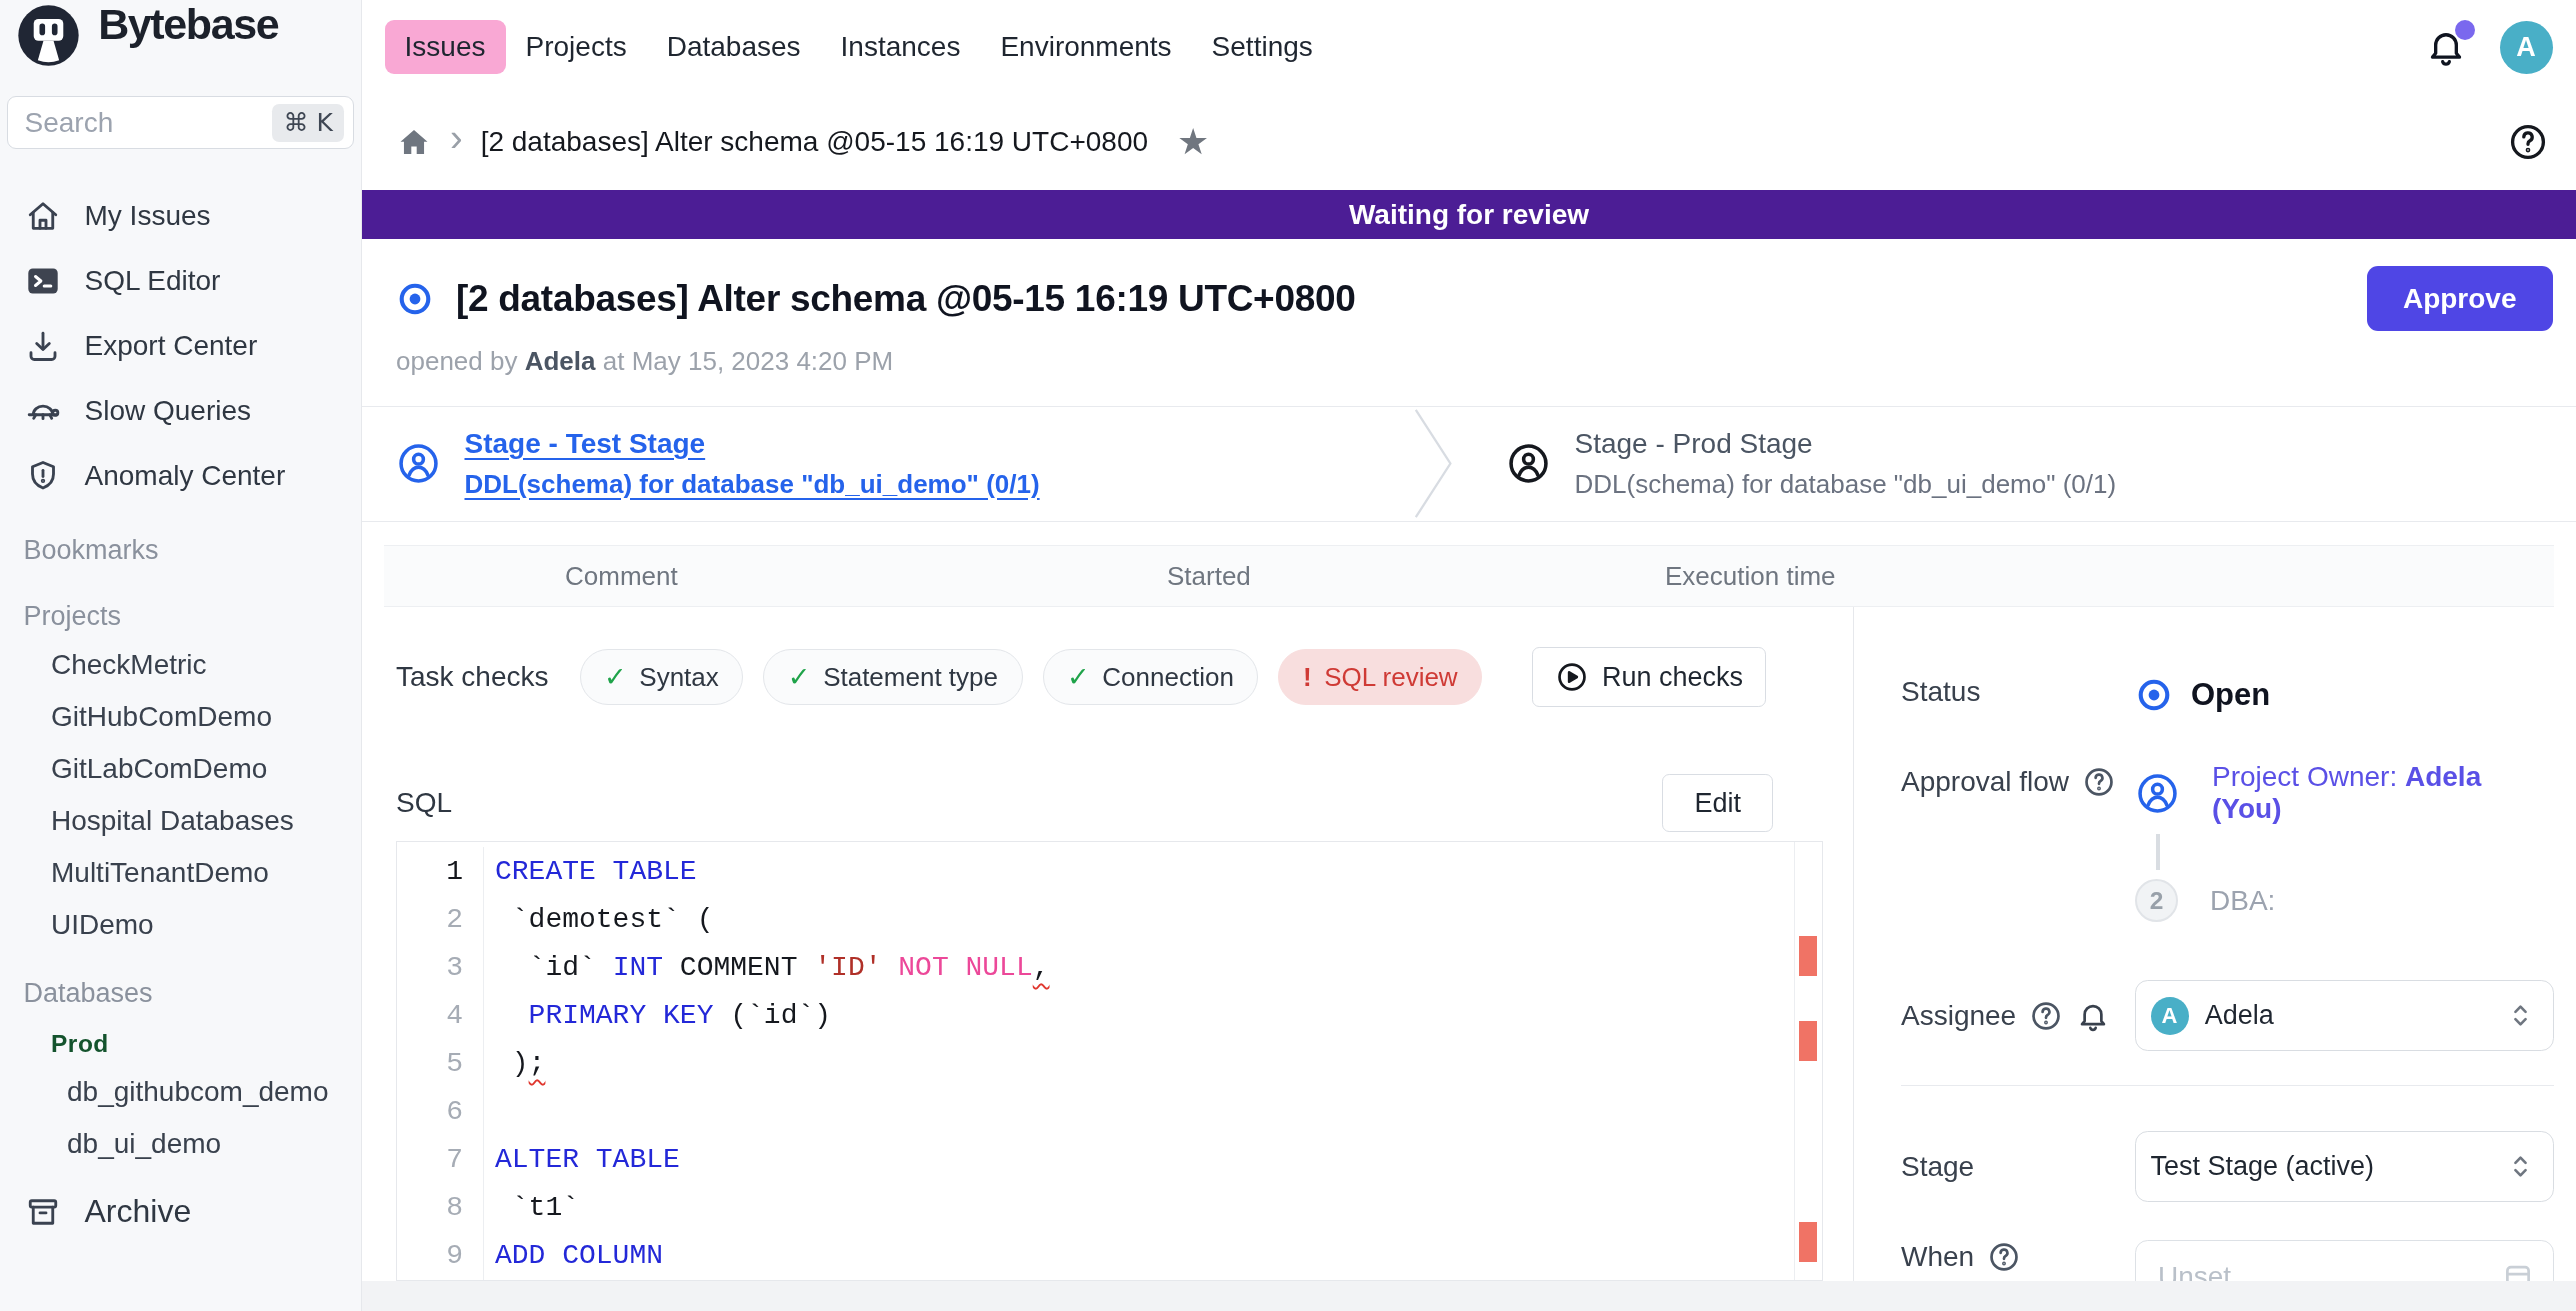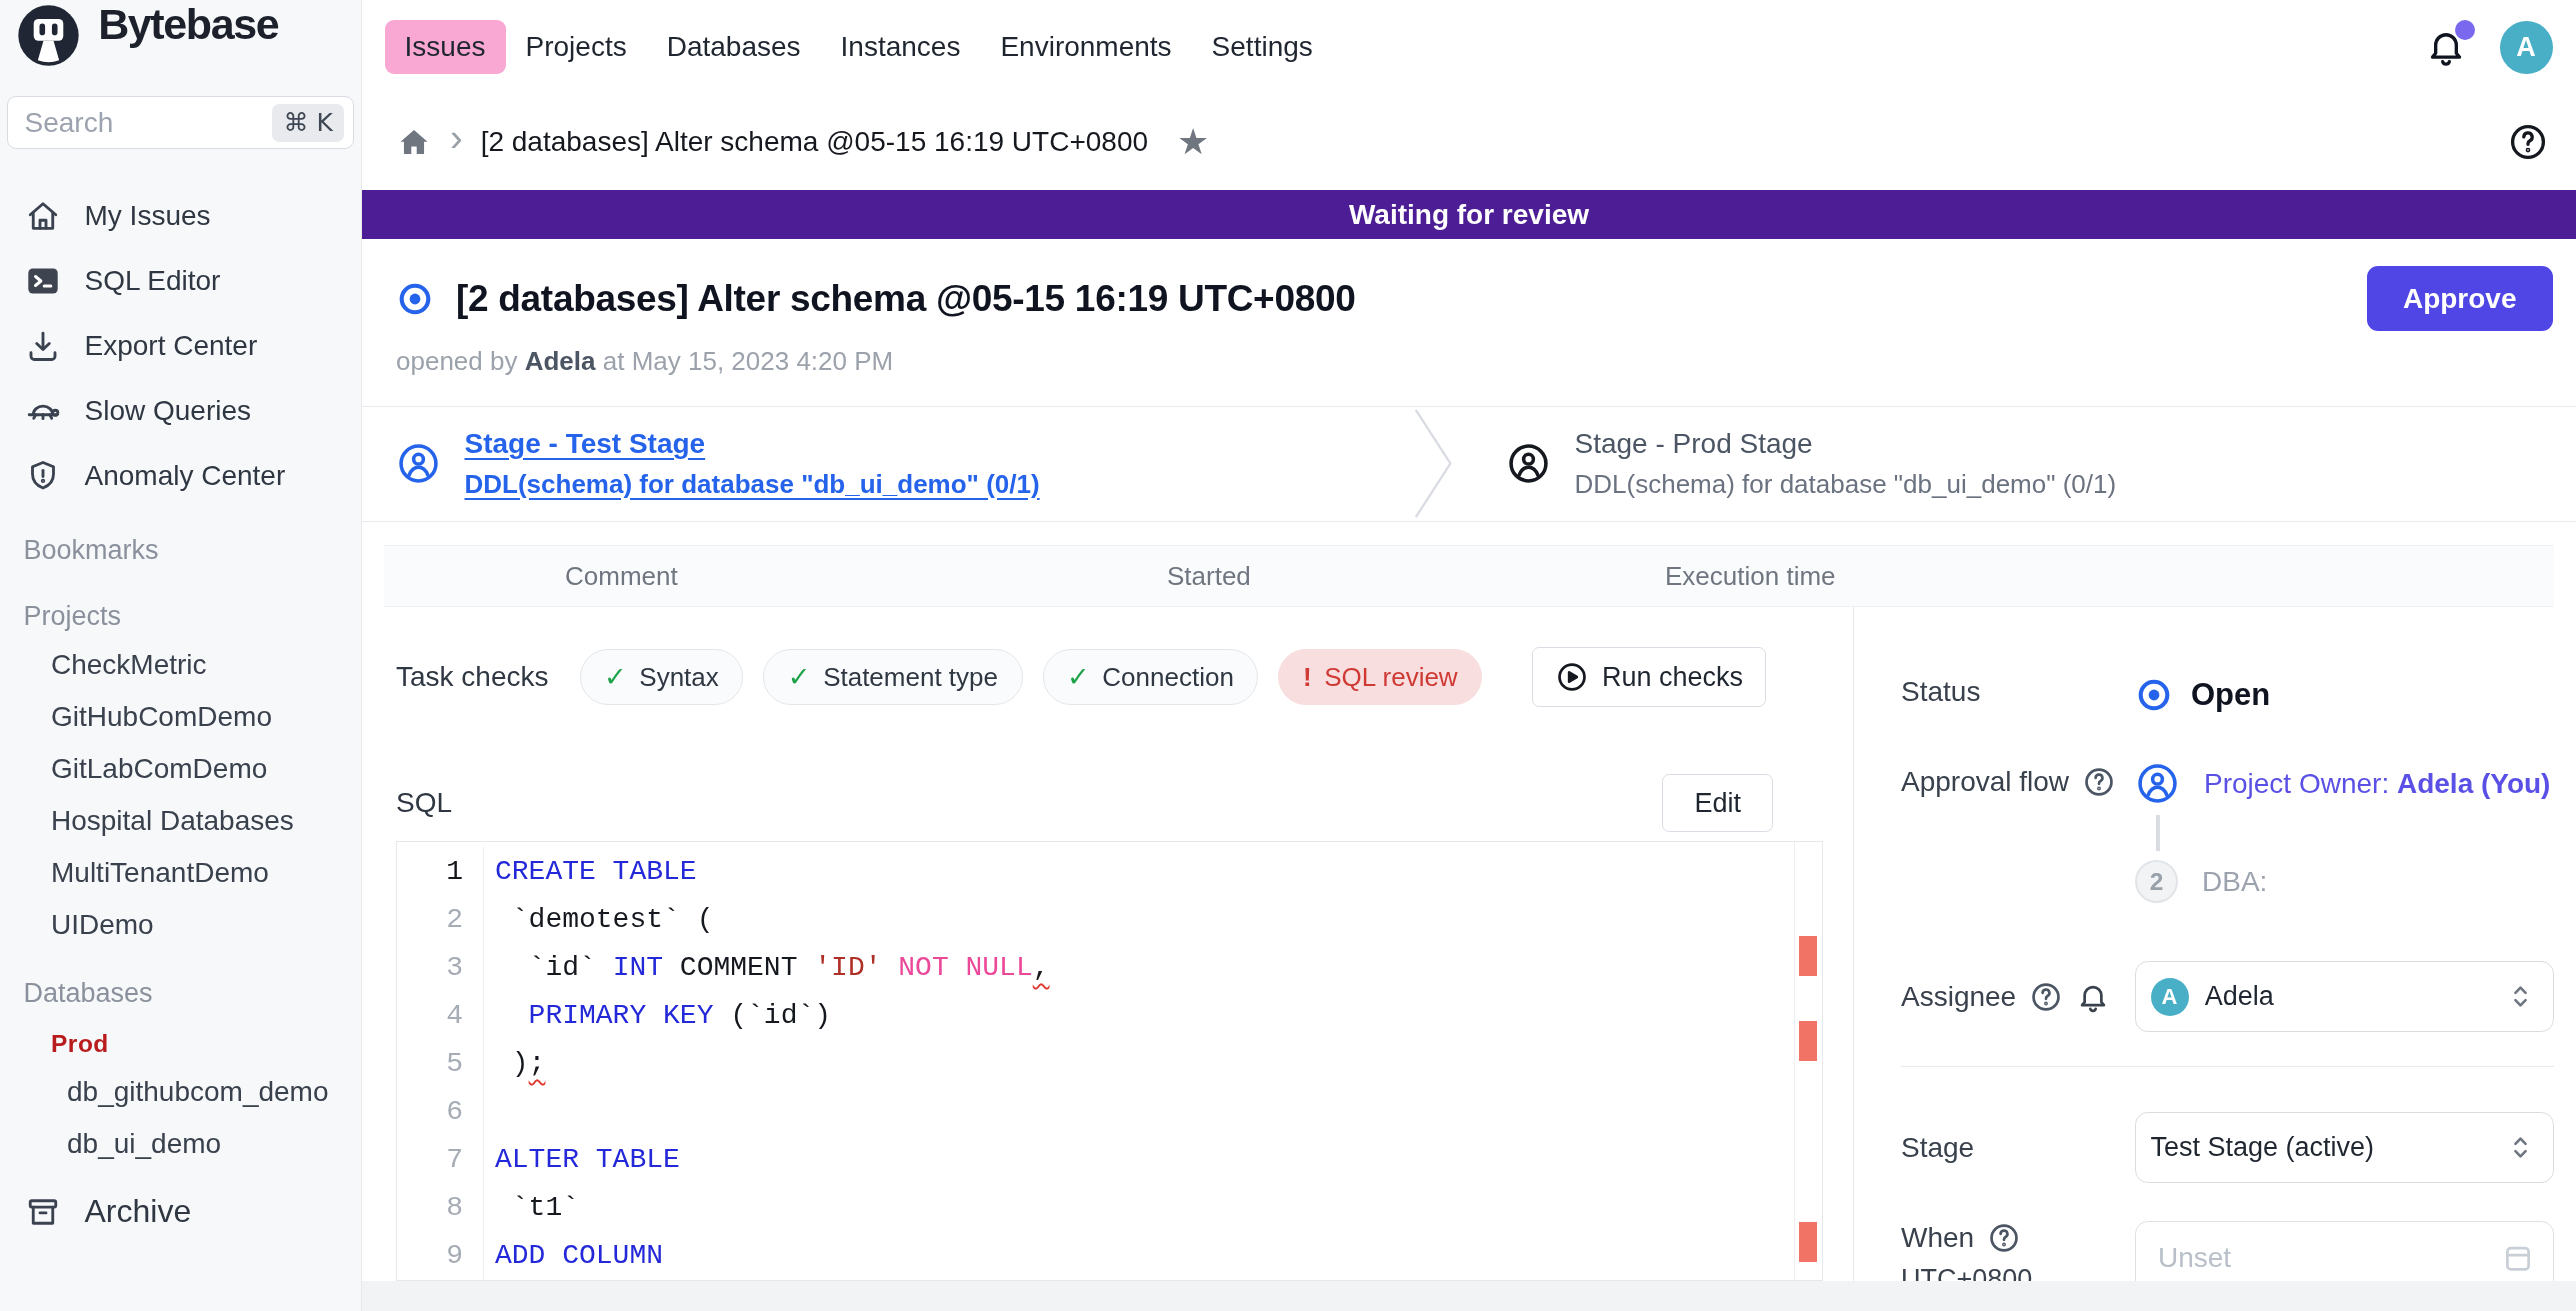--- a/index.html
+++ b/index.html
@@ -18,21 +18,21 @@
   .search-box{margin:5.4px 7.2px 0;height:51px;background:#fff;border:1.8px solid #D8DCE2;border-radius:9px;
               display:flex;align-items:center;padding:0 9px 0 16.3px;flex:none;cursor:text}
   .search-ph{color:#9CA3AF;font-size:28px;flex:1}
   .kbd{background:#E8EAED;border-radius:7.2px;padding:4.5px 11px;font-size:25px;color:#3F4754;
        font-family:"DejaVu Sans","Liberation Sans",sans-serif}
   .snav{margin-top:34px}
   .snav-item{display:flex;align-items:center;gap:23.5px;padding:14.5px 0 14.5px 25px;font-size:28px;color:#2F3742;cursor:pointer}
   .snav-item .icon{width:36px;height:36px;color:#3A4250;flex:none}
   .section-label{padding:27px 0 7.2px 23.5px;font-size:27px;color:#8A919D}
   .proj-item{padding:10px 0 10px 51px;font-size:28px;color:#39414D;cursor:pointer}
-  .env-label{padding:14.5px 0 7.2px 51px;font-size:24.5px;font-weight:700;color:#b91c1c;letter-spacing:0.5px}
+  .env-label{padding:14.5px 0 7.2px 51px;font-size:24.5px;font-weight:700;color:#14532d;letter-spacing:0.5px}
   .db-item{padding:10px 0 10px 67px;font-size:28px;color:#39414D;cursor:pointer}
   .archive-item{display:flex;align-items:center;gap:23.5px;padding:23.5px 0 18px 25px;font-size:32px;color:#2F3742;cursor:pointer}
   .archive-item .icon{width:36px;height:36px;color:#3A4250}
 
   
   .content{flex:1;display:flex;flex-direction:column;position:relative;min-width:0}
   .topbar{height:94px;display:flex;align-items:center;padding:0 23.5px 0 22.6px;flex:none}
   .nav-item{font-size:28px;color:#1F2630;padding:11px 20px;border-radius:9px;background:transparent;
             border:none;font-family:inherit;cursor:pointer;white-space:nowrap}
   .nav-item.active{background:#f9a8d4}
@@ -119,21 +119,21 @@
   .right-panel{flex:1;border-left:1.8px solid #E6E8EC;box-sizing:border-box;padding:69px 22px 0 47px;min-width:0}
   .prow{display:flex}
   .plabel{width:234px;flex:none;font-size:28px;color:#39414D;display:flex;align-items:center;gap:12.7px}
   .qmark{width:34px;height:34px;color:#4B5563;flex:none}
   .status-row{align-items:flex-start;margin-bottom:47px}
   .status-val{display:flex;align-items:center;gap:18px;font-size:31px;font-weight:600;color:#101420}
   .status-radio{width:38px;height:38px;color:#2563EB}
   .approval-row{margin-bottom:58px}
   .plabel.top{align-self:flex-start;margin-top:3.6px}
   .flow{display:flex;flex-direction:column}
-  .flow-step{display:flex;align-items:center;gap:24px}
+  .flow-step{display:flex;align-items:center;gap:32px}
   .flow-person{width:45px;height:45px;color:#2563EB;flex:none}
   .flow-role{font-size:28px;color:#5A50E6}
   .flow-name{font-weight:700}
   .flow-line{width:3.6px;height:36px;background:#D9DDE2;margin:9px 0 9px 21px}
   .step-num{width:43px;height:43px;border-radius:50%;background:#F1F3F5;border:2.7px solid #E1E4E8;color:#98A0A9;
             font-size:24.5px;font-weight:600;display:flex;align-items:center;justify-content:center;box-sizing:border-box;flex:none}
   .flow-role.pending{color:#9CA3AF}
   .assignee-row{align-items:center}
   .bell-sm{width:34px;height:34px;color:#39414D;flex:none;cursor:pointer}
   .select{flex:1;height:71px;border:1.8px solid #D9DDE2;border-radius:12.7px;background:#fff;display:flex;

